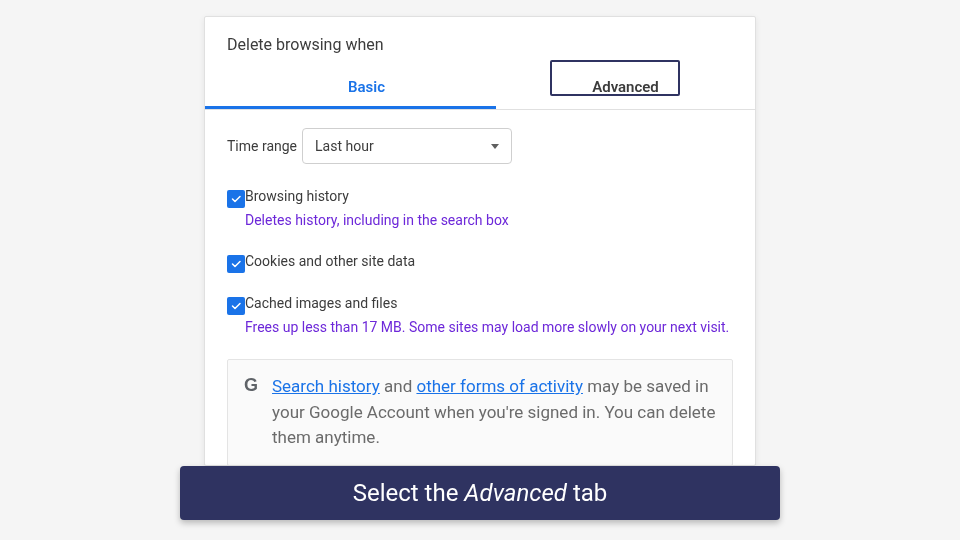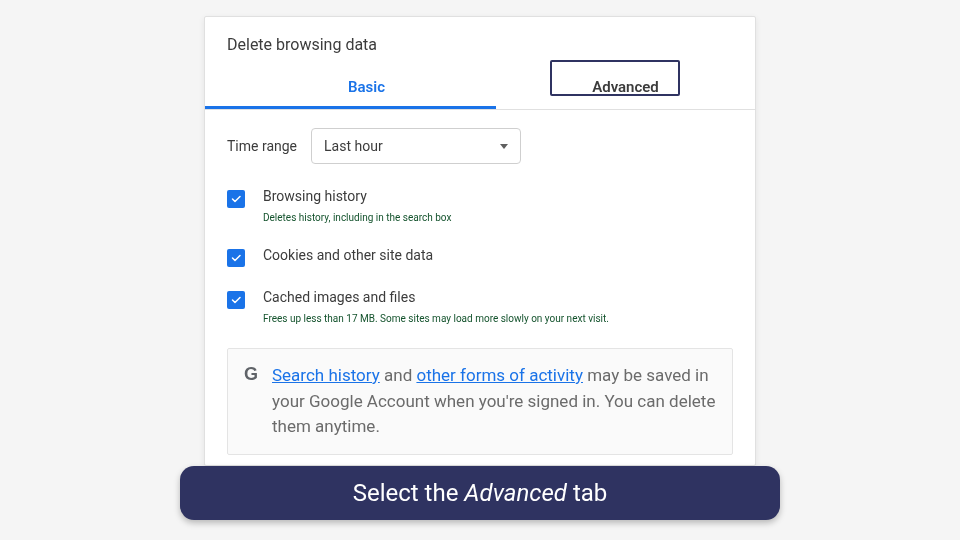--- a/index.html
+++ b/index.html
@@ -59,21 +59,21 @@
     border: 2px solid #2f3361;
     border-radius: 2px;
     pointer-events: none;
   }
   .content {
     padding: 18px 22px 12px 22px;
   }
   .timerange-row {
     display: flex;
     align-items: center;
-    gap: 14px;
+    gap: 5px;
     margin-bottom: 24px;
   }
   .timerange-label {
     font-size: 14px;
     color: #3c3c3c;
   }
   .select {
     width: 210px;
     height: 36px;
     border: 1px solid #cfcfcf;
@@ -88,21 +88,20 @@
   }
   .caret {
     width: 0; height: 0;
     border-left: 4px solid transparent;
     border-right: 4px solid transparent;
     border-top: 5px solid #5f5f5f;
   }
   .option-row {
     display: flex;
     align-items: flex-start;
-    gap: 18px;
     margin-bottom: 22px;
   }
   .checkbox {
     width: 18px;
     height: 18px;
     background: #1a73e8;
     border-radius: 2px;
     flex-shrink: 0;
     margin-top: 2px;
     display: flex;
@@ -113,22 +112,22 @@
   .checkbox svg {
     width: 12px;
     height: 12px;
   }
   .option-text .title {
     font-size: 14px;
     color: #3c3c3c;
     margin-bottom: 2px;
   }
   .option-text .desc {
-    font-size: 10px;
-    color: #14532d;
+    font-size: 14px;
+    color: #6d28d9;
     line-height: 1.4;
     margin-top: 7px;
   }
   .info-card {
     border: 1px solid #e4e4e4;
     background: #fafafa;
     border-radius: 2px;
     padding: 14px 16px;
     display: flex;
     gap: 14px;
@@ -153,37 +152,37 @@
     text-decoration: underline;
     cursor: pointer;
   }
   .caption-bar {
     position: absolute;
     left: 180px;
     bottom: 20px;
     width: 600px;
     height: 54px;
     background: #2f3361;
-    border-radius: 14px;
+    border-radius: 4px;
     box-shadow: 0 3px 6px rgba(0,0,0,0.25);
     display: flex;
     align-items: center;
     justify-content: center;
     color: #fff;
     font-size: 24px;
   }
   .caption-bar em {
     font-style: italic;
   }
 </style>
 </head>
 <body>
 
 <div class="dialog">
-  <div class="dialog-title">Delete browsing data</div>
+  <div class="dialog-title">Delete browsing when</div>
   <div class="tabs">
     <div class="tab active">Basic</div>
     <div class="tab inactive">Advanced</div>
   </div>
   <div class="content">
     <div class="timerange-row">
       <span class="timerange-label">Time range</span>
       <div class="select">
         <span>Last hour</span>
         <span class="caret"></span>

